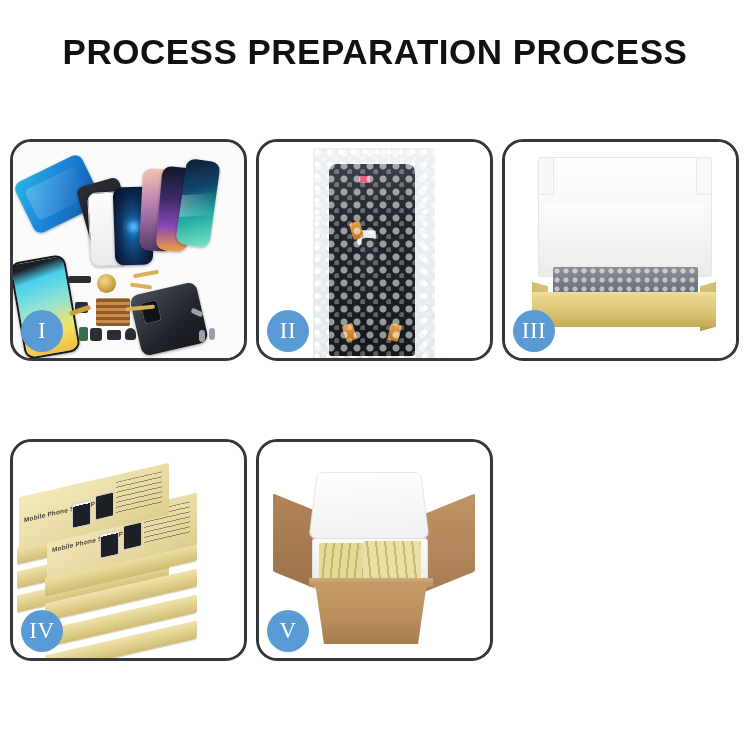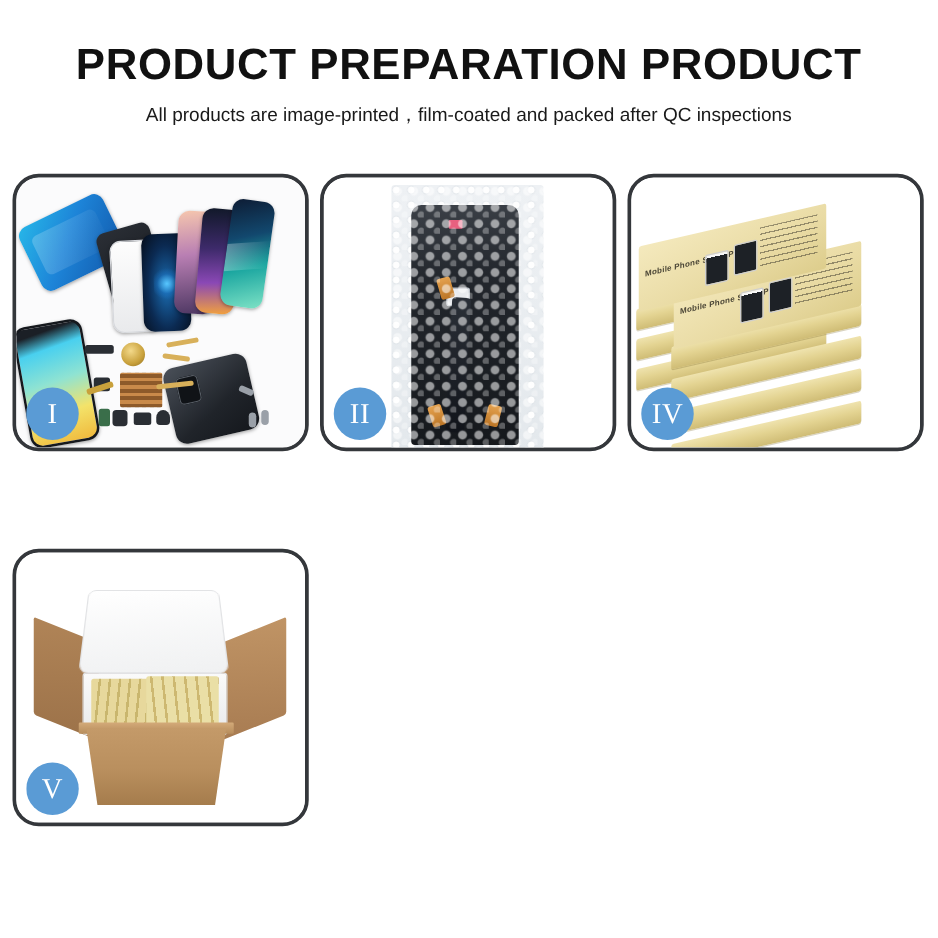--- a/index.html
+++ b/index.html
@@ -391,22 +391,21 @@
   .p6-handleL2 {
     position:absolute; left:47px; top:160px; width:18px; height:13px;
     background: rgba(140,112,76,.38); border-radius:2px;
     transform: skewY(12deg);
   }
 </style>
 </head>
 <body>
 
 <div class="header">
-  <h1 class="page-title">PRODUCT PREPARATION PRODUCT</h1>
-  <p class="page-subtitle">All products are image-printed，film-coated and packed after QC inspections</p>
+  <h1 class="page-title">PROCESS PREPARATION PROCESS</h1>
 </div>
 
 <div class="panel-grid">
 
   <div class="panel">
     <div class="panel-photo">
       <div class="p1-bg"></div>
       <div class="p1-screen p1-s-blue"></div>
       <div class="p1-screen p1-s-black"></div>
       <div class="p1-screen p1-s-white"></div>
@@ -446,20 +445,35 @@
           <div class="p2-tab" style="left:22px;top:58px;transform:rotate(-16deg);"></div>
           <div class="p2-tab" style="left:15px;top:160px;transform:rotate(-18deg);"></div>
           <div class="p2-tab" style="left:60px;top:160px;transform:rotate(14deg);"></div>
         </div>
         <div class="p2-bubbles"></div>
       </div>
     </div>
     <div class="badge">II</div>
   </div>
 
+  <div class="panel">
+    <div class="panel-photo">
+      <div class="p3-bg"></div>
+      <div class="p3-lid"></div>
+      <div class="p3-lidflapL"></div>
+      <div class="p3-lidflapR"></div>
+      <div class="p3-foam"></div>
+      <div class="p3-bubbleprod"></div>
+      <div class="p3-boxlipL"></div>
+      <div class="p3-boxlipR"></div>
+      <div class="p3-boxtoprim"></div>
+      <div class="p3-boxbody"></div>
+    </div>
+    <div class="badge">III</div>
+  </div>
 
   <div class="panel">
     <div class="panel-photo">
       <div class="p4-bg"></div>
       <div class="p4-stack">
         <div class="p4-slab" style="left:4px;top:88px;width:152px;height:17px;transform:skewY(-13deg);"></div>
         <div class="p4-slab" style="left:4px;top:112px;width:152px;height:17px;transform:skewY(-13deg);"></div>
         <div class="p4-slab" style="left:4px;top:136px;width:152px;height:17px;transform:skewY(-13deg);"></div>
         <div class="p4-slab" style="left:32px;top:118px;width:152px;height:18px;transform:skewY(-13deg);"></div>
         <div class="p4-slab" style="left:32px;top:144px;width:152px;height:18px;transform:skewY(-13deg);"></div>

